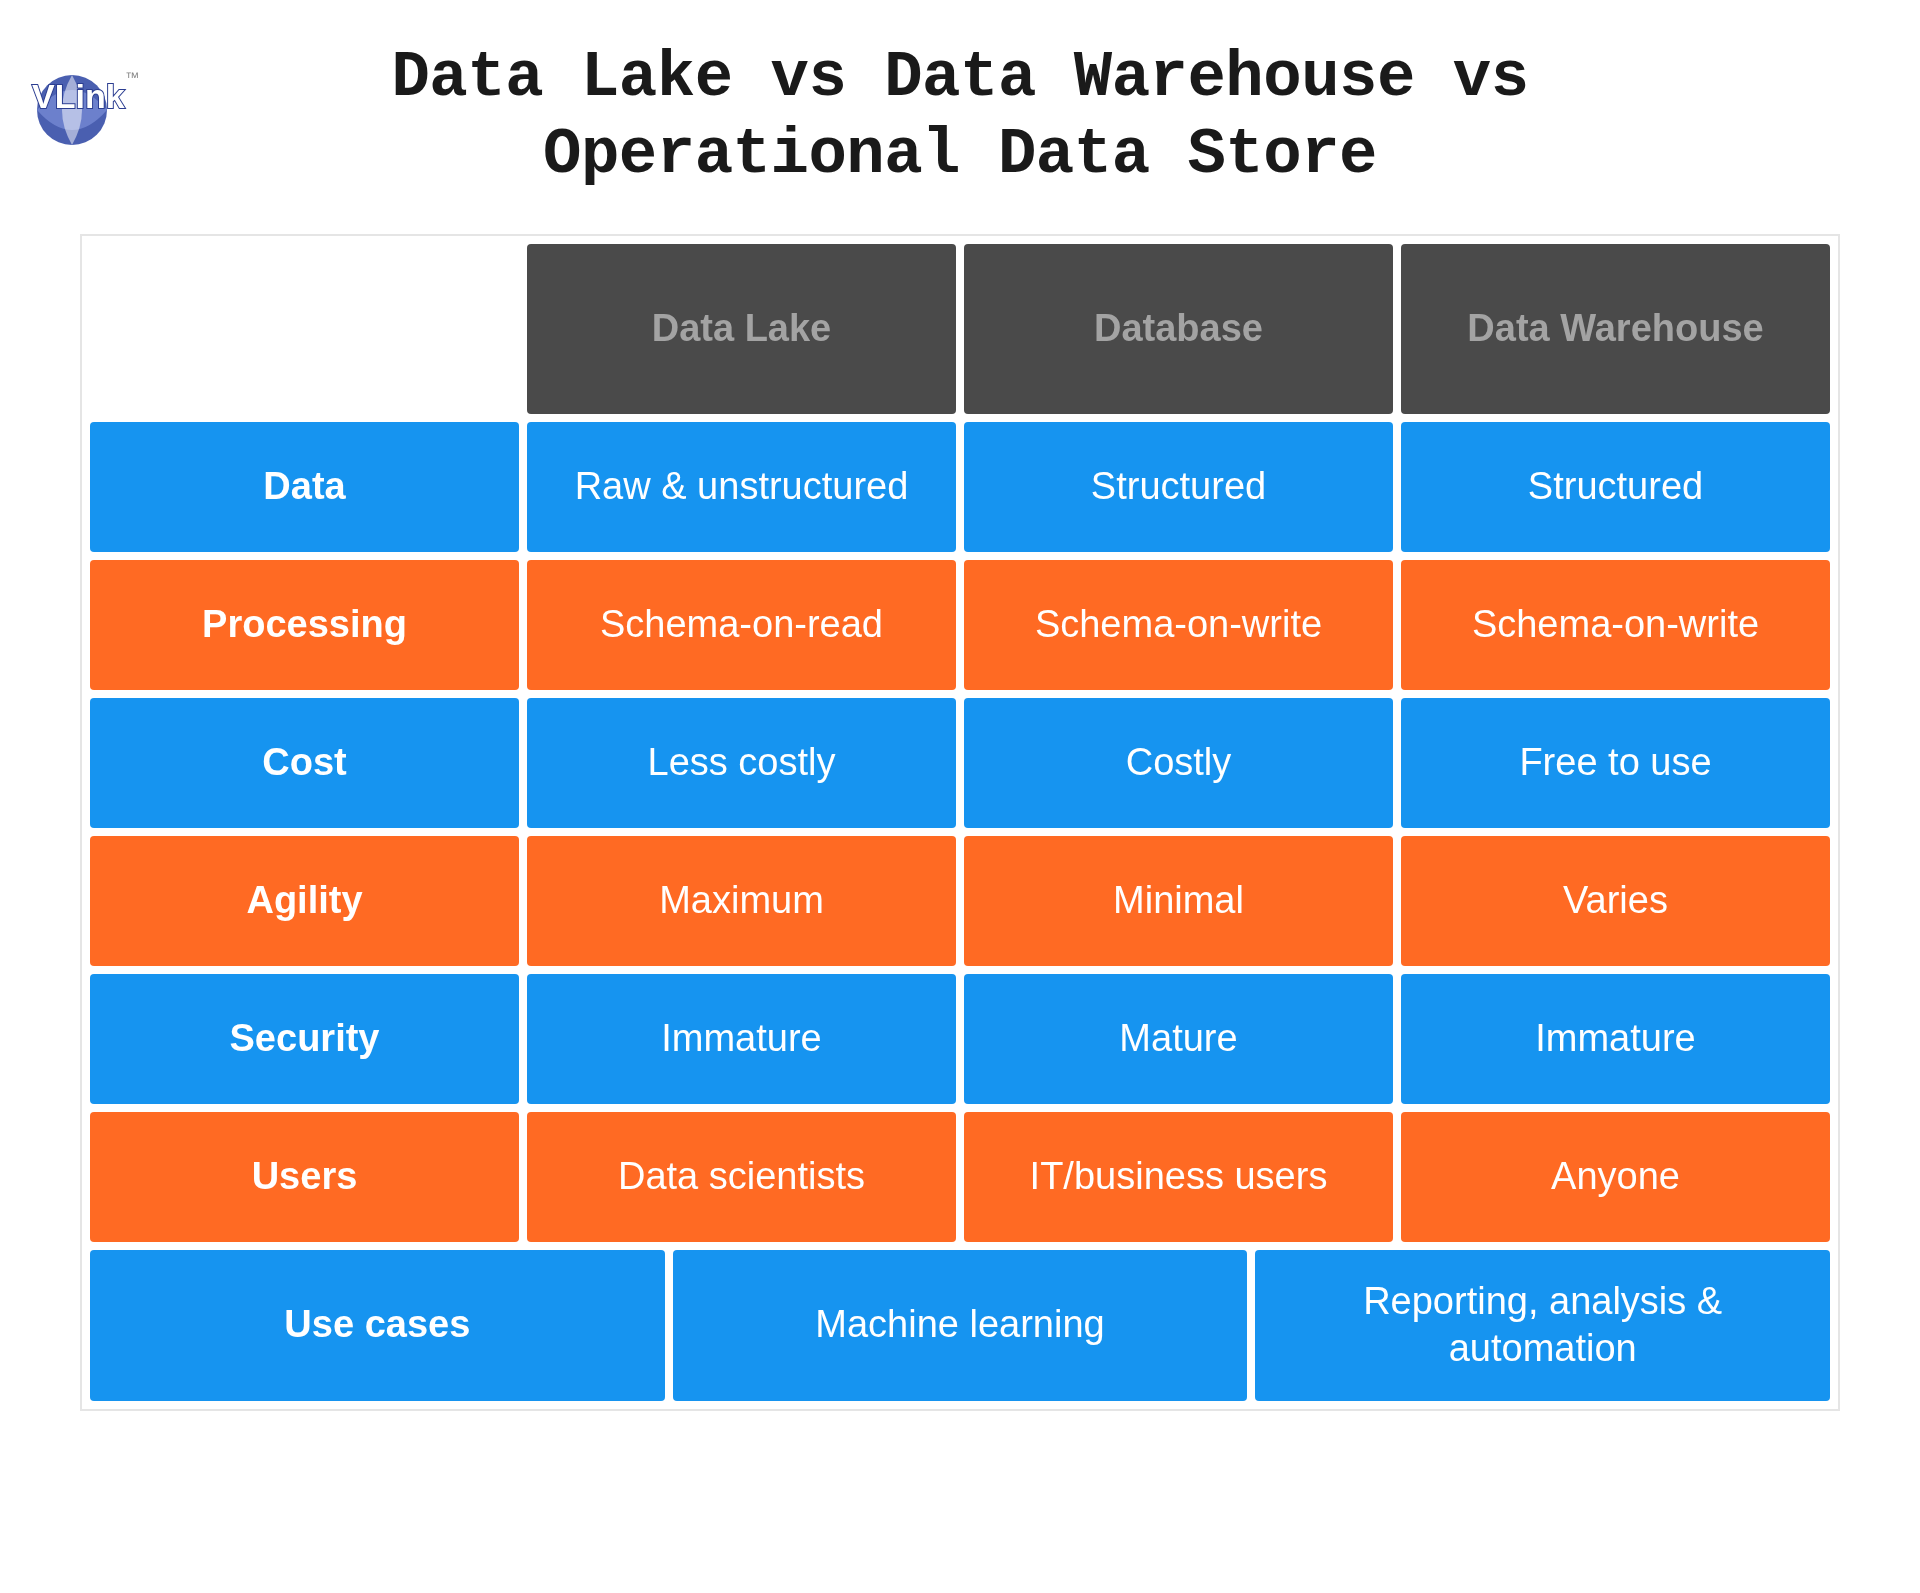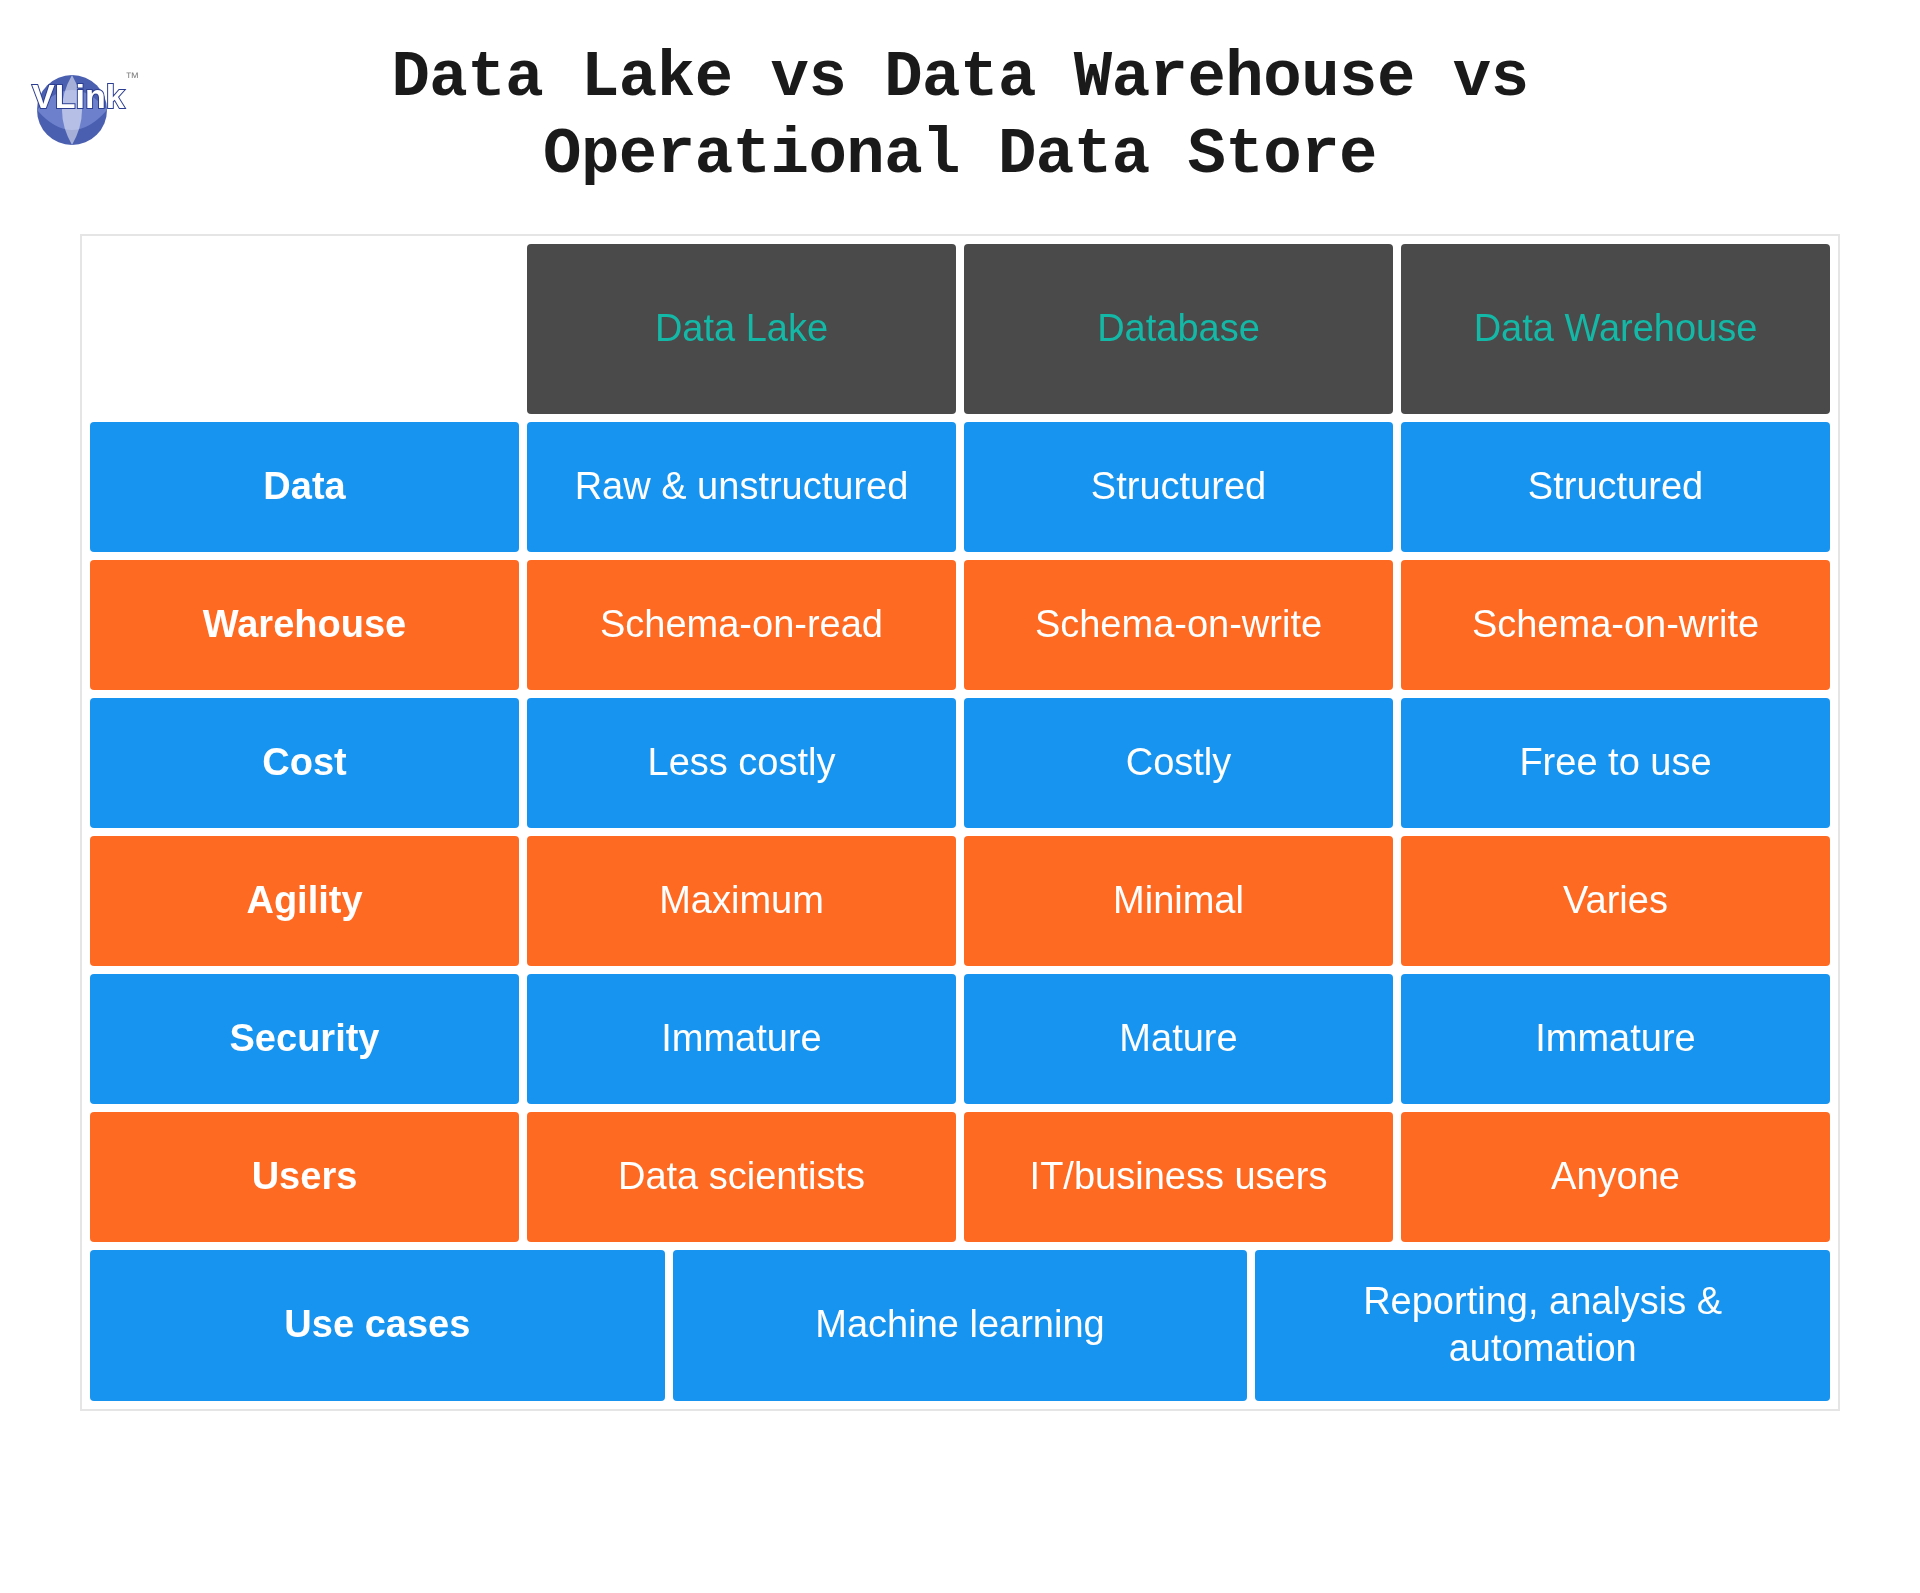--- a/index.html
+++ b/index.html
@@ -55,22 +55,22 @@
     justify-content: center;
     text-align: center;
     padding: 28px 18px;
     box-sizing: border-box;
     font-size: 38px;
     line-height: 1.25;
     border-radius: 4px;
   }
   .row-header .cell {
     background: #4a4a4a;
-    color: #14b8a6;
-    font-weight: 400;
+    color: #a3a3a3;
+    font-weight: 700;
     min-height: 170px;
   }
   .row-header .cell.blank {
     background: #ffffff;
   }
   .row-body .cell { color: #ffffff; min-height: 130px; }
   .row-body .label { font-weight: 700; }
   .row-body.blue .cell  { background: #1694f0; }
   .row-body.orange .cell { background: #ff6a23; }
 </style>
@@ -101,21 +101,21 @@
     </div>
 
     <div class="row row-body blue">
       <div class="cell label">Data</div>
       <div class="cell">Raw &amp; unstructured</div>
       <div class="cell">Structured</div>
       <div class="cell">Structured</div>
     </div>
 
     <div class="row row-body orange">
-      <div class="cell label">Warehouse</div>
+      <div class="cell label">Processing</div>
       <div class="cell">Schema-on-read</div>
       <div class="cell">Schema-on-write</div>
       <div class="cell">Schema-on-write</div>
     </div>
 
     <div class="row row-body blue">
       <div class="cell label">Cost</div>
       <div class="cell">Less costly</div>
       <div class="cell">Costly</div>
       <div class="cell">Free to use</div>

